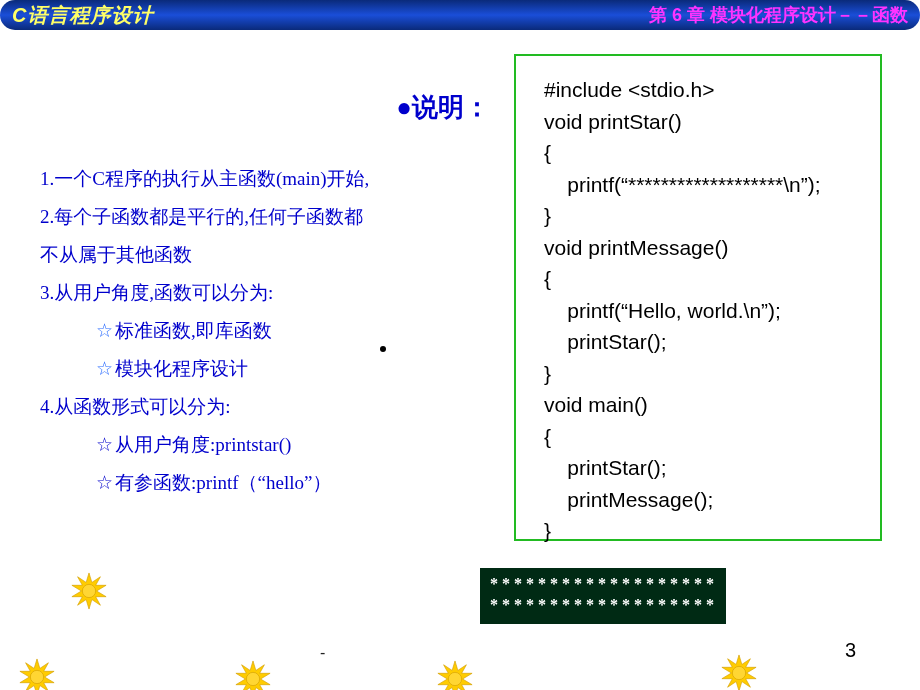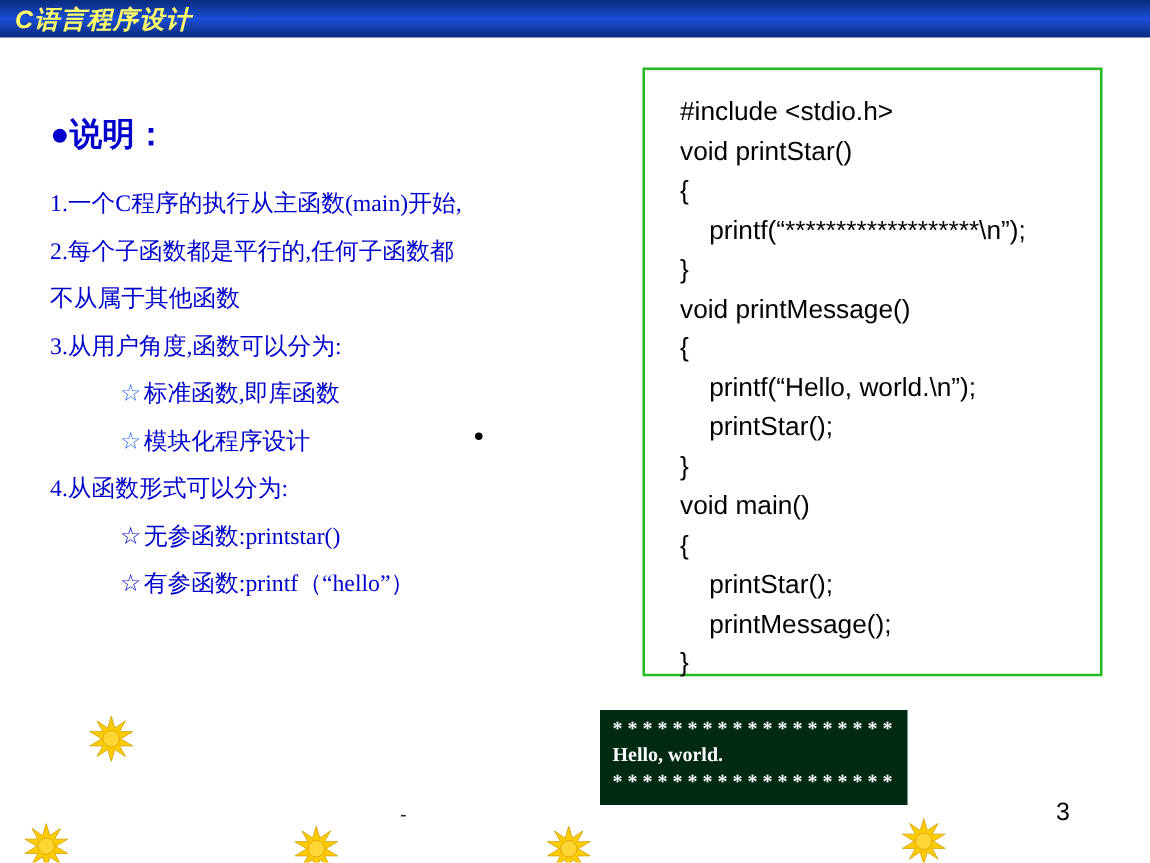--- a/index.html
+++ b/index.html
@@ -20,20 +20,21 @@
   .header {
     position: absolute;
     top: 0; left: 0; right: 0;
     height: 30px;
     background: linear-gradient(#0a2a7a, #1a4ed8, #0a2a7a);
     display: flex;
     justify-content: space-between;
     align-items: center;
     padding: 0 12px;
     box-sizing: border-box;
+    border-radius: 15px;
   }
   .header-left {
     color: #ffff66;
     font-size: 20px;
     font-weight: bold;
     font-style: italic;
     letter-spacing: 1px;
   }
   .header-right {
     color: #ff33ff;
@@ -44,21 +45,22 @@
     position: absolute;
     top: 90px;
     left: 40px;
     width: 450px;
     color: #0000cc;
     font-family: "SimSun", serif;
   }
   .heading {
     font-size: 26px;
     font-weight: bold;
-    margin-bottom: 20px;
+    margin-bottom: 35px;
+    text-align: right;
   }
   .body-text {
     font-size: 19px;
     line-height: 2.0;
     font-weight: normal;
   }
   .body-text p {
     margin: 0;
   }
   .bullet-indent {
@@ -132,33 +134,34 @@
   .sun4 { left: 436px; bottom: -8px; }
   .sun5 { left: 720px; bottom: -2px; }
 </style>
 </head>
 <body>
 
 <div class="slide">
 
   <div class="header">
     <div class="header-left">C语言程序设计</div>
+    <div class="header-right">第 6 章  模块化程序设计－－函数</div>
   </div>
 
   <div class="left-col">
     <div class="heading">●说明：</div>
     <div class="body-text">
       <p>1.一个C程序的执行从主函数(main)开始,</p>
       <p>2.每个子函数都是平行的,任何子函数都</p>
       <p>不从属于其他函数</p>
       <p>3.从用户角度,函数可以分为:</p>
       <p class="bullet-indent"><span class="star-open">☆</span><span>标准函数,即库函数</span></p>
       <p class="bullet-indent"><span class="star-open">☆</span><span>模块化程序设计</span></p>
       <p>4.从函数形式可以分为:</p>
-      <p class="bullet-indent"><span class="star-solid">☆</span><span>无参函数:printstar()</span></p>
+      <p class="bullet-indent"><span class="star-solid">☆</span><span>从用户角度:printstar()</span></p>
       <p class="bullet-indent"><span class="star-solid">☆</span><span>有参函数:printf（“hello”）</span></p>
     </div>
   </div>
 
   <div class="dot"></div>
 
   <div class="code-box">#include &lt;stdio.h&gt;
 void printStar()
 {
     printf(“*******************\n”);
@@ -169,21 +172,20 @@
     printStar();
 }
 void main()
 {
     printStar();
     printMessage();
 }</div>
 
   <div class="output-box">
     <div>* * * * * * * * * * * * * * * * * * *</div>
-    <div>Hello, world.</div>
     <div>* * * * * * * * * * * * * * * * * * *</div>
   </div>
 
   <div class="page-num">3</div>
   <div class="dash">-</div>
 
   <div class="sun sun1">
     <svg viewBox="0 0 40 40">
         <g fill="#ffcc00" stroke="#d4a000" stroke-width="0.7">
       <polygon points="20,1 23,11 32,5 27,14 38,14 28,20 38,26 27,26 32,35 23,29 20,39 17,29 8,35 13,26 2,26 12,20 2,14 13,14 8,5 17,11"></polygon>

